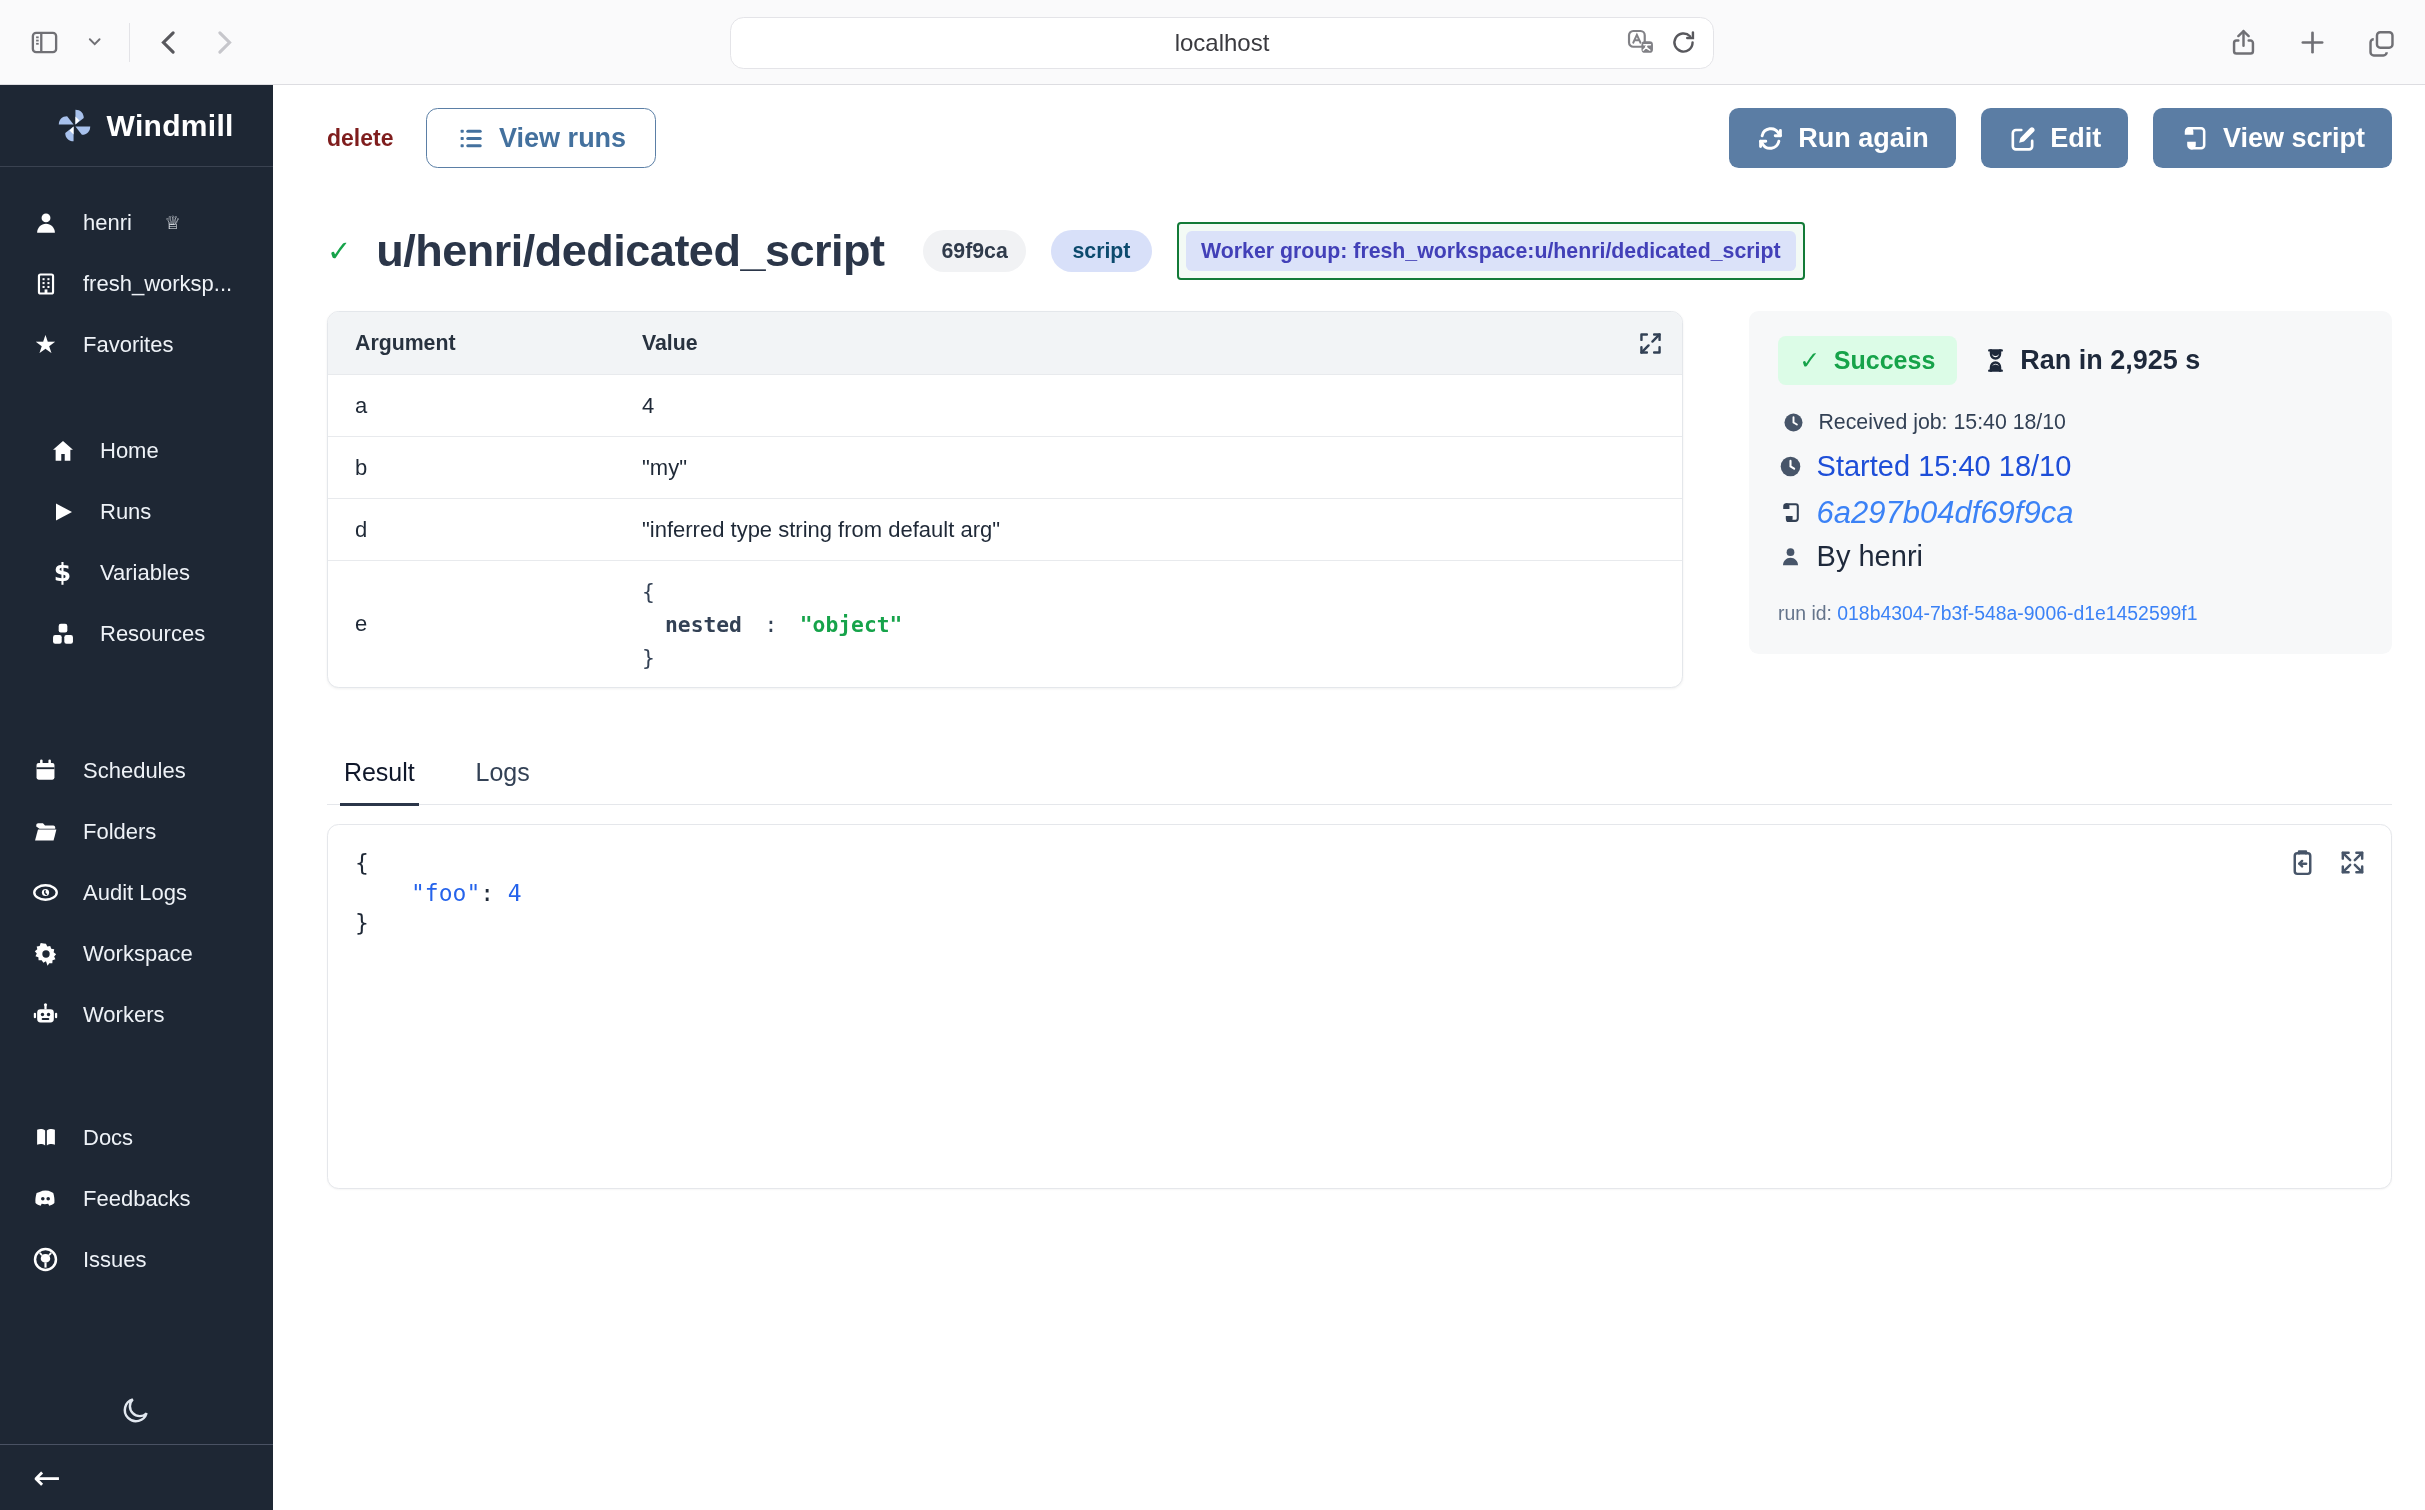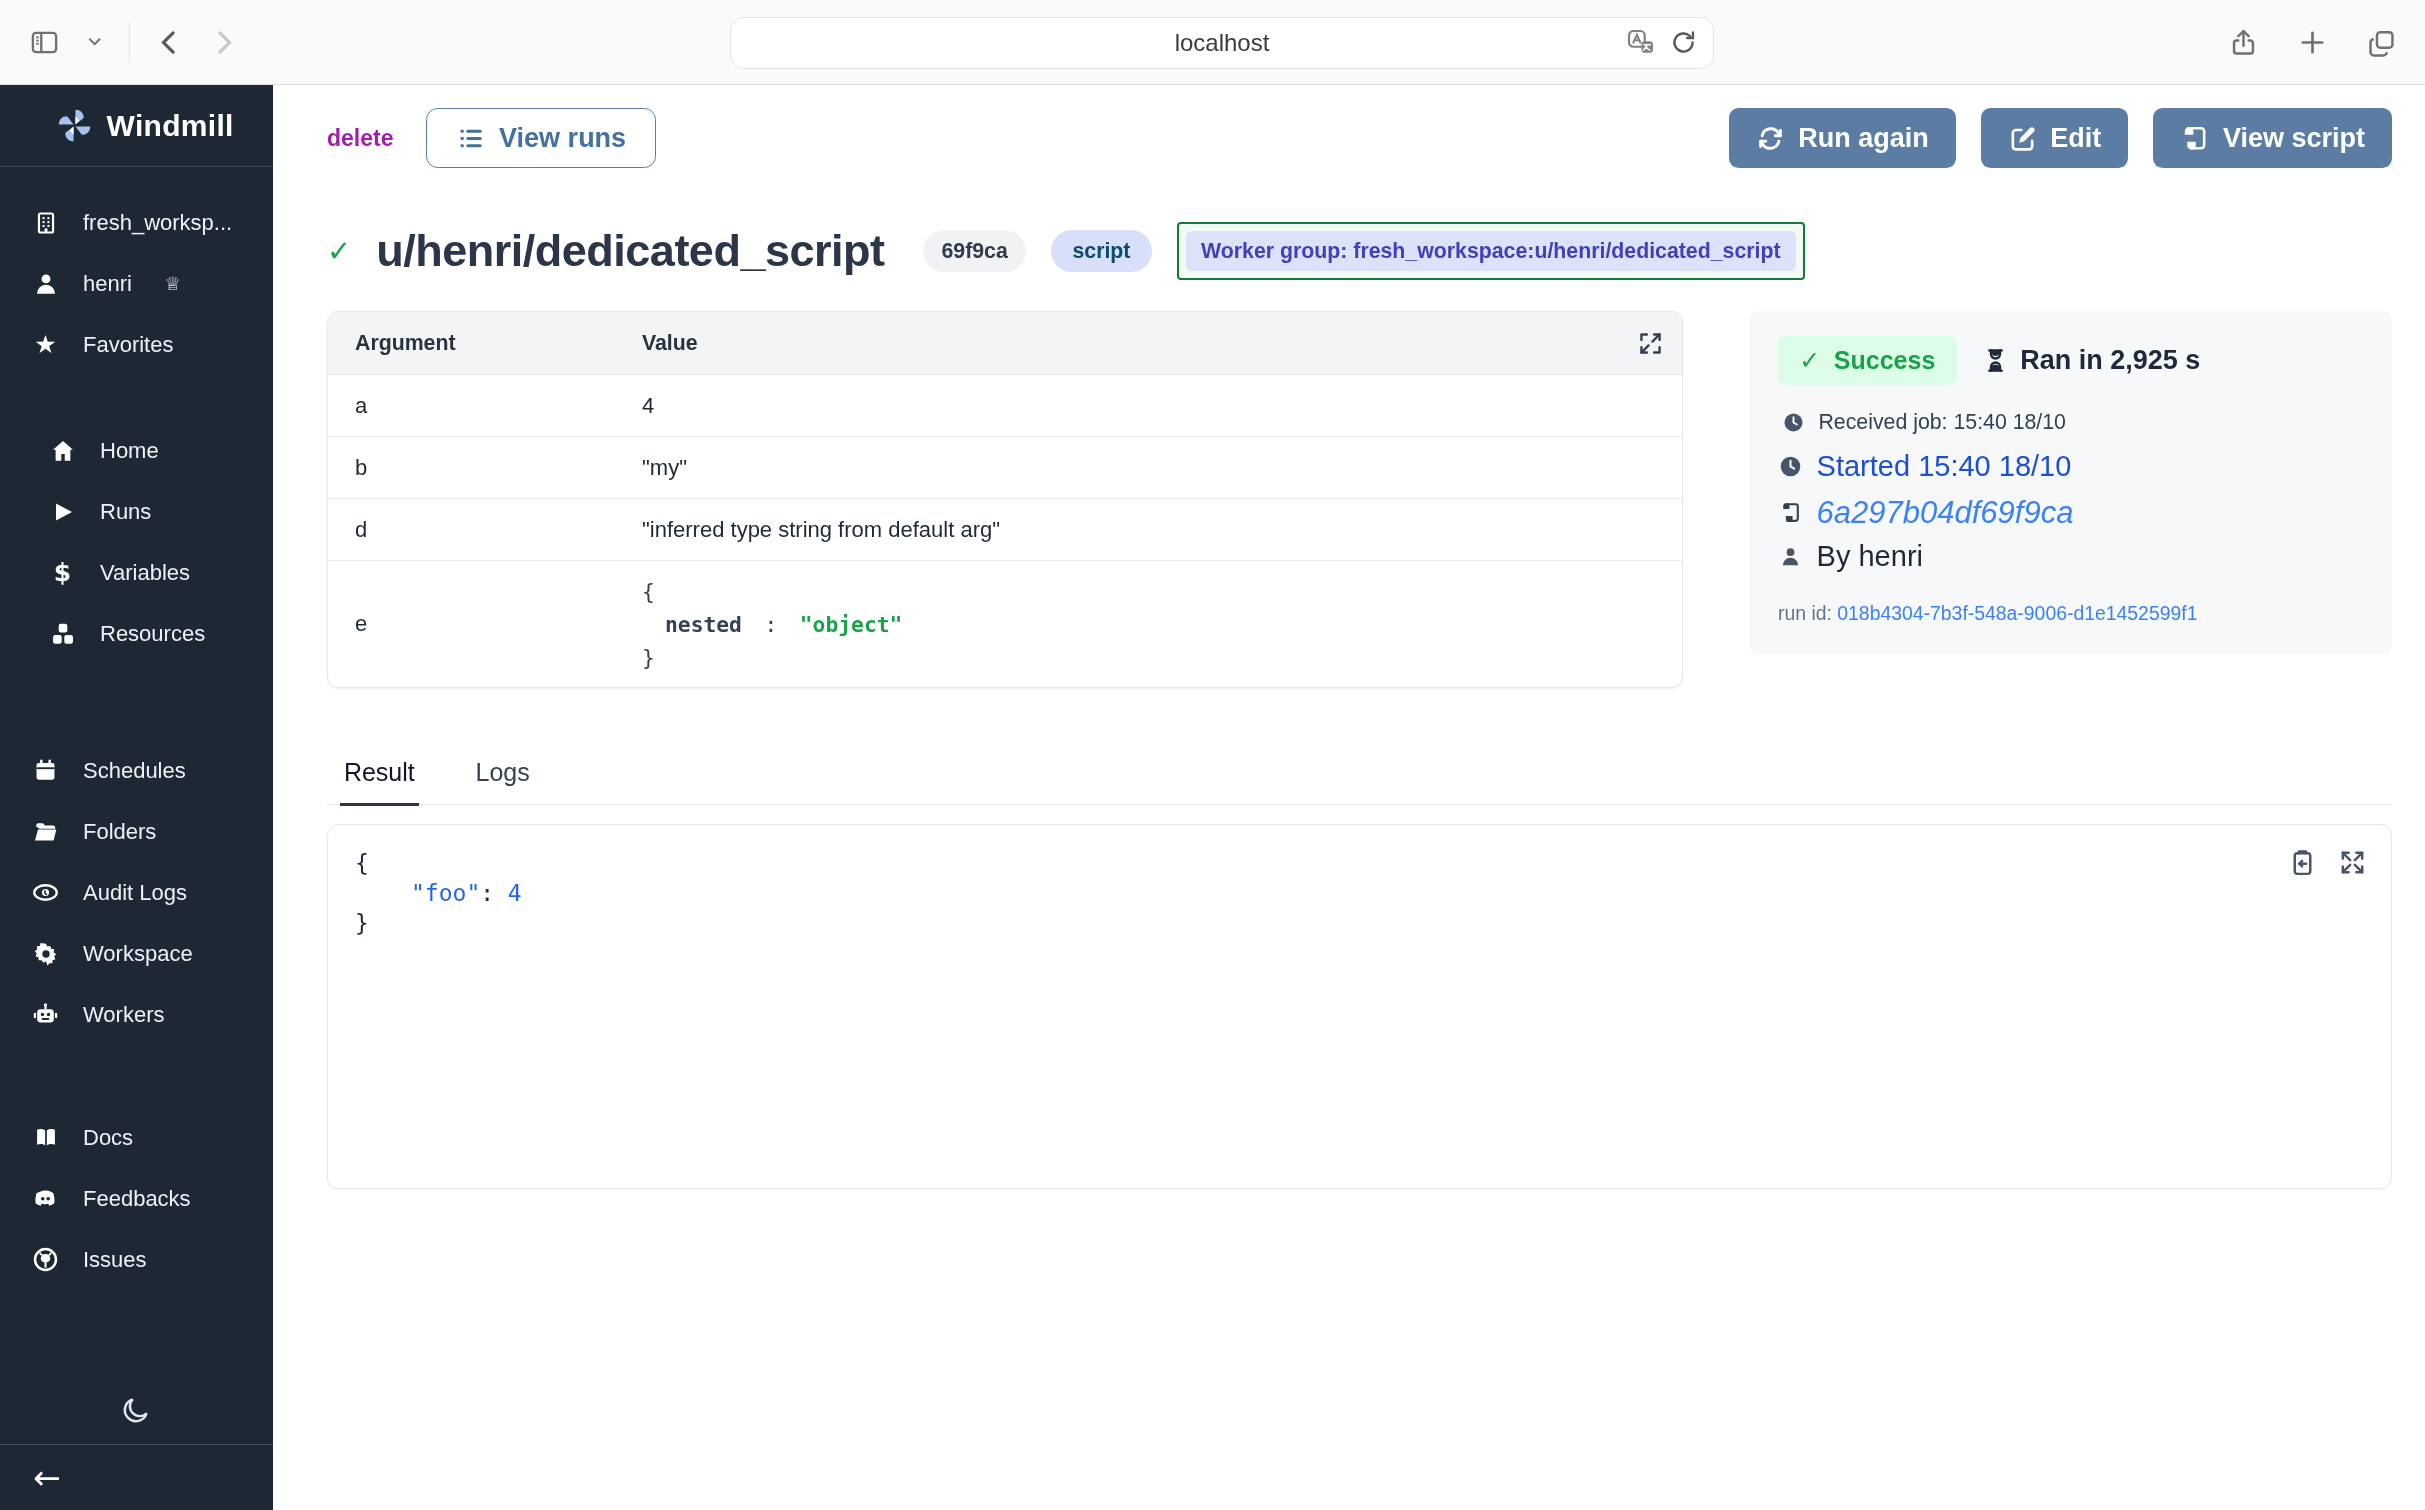--- a/index.html
+++ b/index.html
@@ -57,21 +57,21 @@
   .sb-moon-row { display:flex; justify-content:center; margin-bottom:19.4px; }
   .sb-footer {
     border-top:1px solid #4a5263; height:66px; display:flex; align-items:center; padding-left:33px;
   }
   .sb-back-arrow { font-size:33px; color:#fff; cursor:pointer; font-family:"DejaVu Sans", sans-serif; }
 
   
   .main { flex:1; padding:23px 34px 0 54px; display:flex; flex-direction:column; }
 
   .toolbar { display:flex; align-items:center; margin-top:0; }
-  .delete-link { color:#a21caf; font-weight:bold; font-size:23px; cursor:pointer; margin-right:33px; }
+  .delete-link { color:#7f1d1d; font-weight:bold; font-size:23px; cursor:pointer; margin-right:33px; }
   .btn-outline {
     display:flex; align-items:center; gap:13.6px; height:60px; padding:0 29px;
     border:1.5px solid #5b7fa6; border-radius:11.6px; background:#fff; cursor:pointer;
     color:#44719e; font-size:27px; font-weight:bold; font-family:inherit;
   }
   .toolbar-right { margin-left:auto; display:flex; gap:25px; }
   .btn-primary {
     display:flex; align-items:center; gap:13.6px; height:60px; padding:0 27px;
     background:#5b7da4; border:none; border-radius:9.7px; cursor:pointer;
     color:#fff; font-size:27px; font-weight:bold; font-family:inherit;
@@ -260,44 +260,44 @@
             <path d="M11.4 12.6v5.2l-2.6-2.6z"></path>
           </g>
         </svg>
       </span>
       <span class="sb-logo-text">Windmill</span>
     </div>
 
     <ul class="sb-list sb-account">
       <li class="sb-item">
         <span class="sb-icon">
+          <svg width="26" height="26" viewBox="0 0 24 24" fill="#fff">
+            <circle cx="12" cy="7.3" r="4.1"></circle>
+            <path d="M3.8 21c0-4.5 3.7-8.2 8.2-8.2s8.2 3.7 8.2 8.2z"></path>
+          </svg>
+        </span>
+        <span>henri</span>
+        <span class="sb-crown">♕</span>
+      </li>
+      <li class="sb-item">
+        <span class="sb-icon">
           <svg width="26" height="26" viewBox="0 0 24 24">
             <rect x="5.5" y="3.2" width="13" height="17.6" rx="1.5" fill="none" stroke="#fff" stroke-width="2"></rect>
             <g fill="#fff">
               <rect x="8.8" y="6.6" width="1.9" height="1.9"></rect>
                 <rect x="13.3" y="6.6" width="1.9" height="1.9"></rect>
               <rect x="8.8" y="10.2" width="1.9" height="1.9"></rect>
                 <rect x="13.3" y="10.2" width="1.9" height="1.9"></rect>
               <rect x="8.8" y="13.8" width="1.9" height="1.9"></rect>
                 <rect x="13.3" y="13.8" width="1.9" height="1.9"></rect>
               <rect x="10.7" y="17" width="2.6" height="3.8"></rect>
             </g>
           </svg>
         </span>
         <span>fresh_worksp...</span>
-      </li>
-      <li class="sb-item">
-        <span class="sb-icon">
-          <svg width="26" height="26" viewBox="0 0 24 24" fill="#fff">
-            <circle cx="12" cy="7.3" r="4.1"></circle>
-            <path d="M3.8 21c0-4.5 3.7-8.2 8.2-8.2s8.2 3.7 8.2 8.2z"></path>
-          </svg>
-        </span>
-        <span>henri</span>
-        <span class="sb-crown">♕</span>
       </li>
       <li class="sb-item">
         <span class="sb-icon">
             <span class="sb-glyph">★</span>
           </span>
         <span>Favorites</span>
       </li>
     </ul>
 
     <ul class="sb-list sb-nav1">

